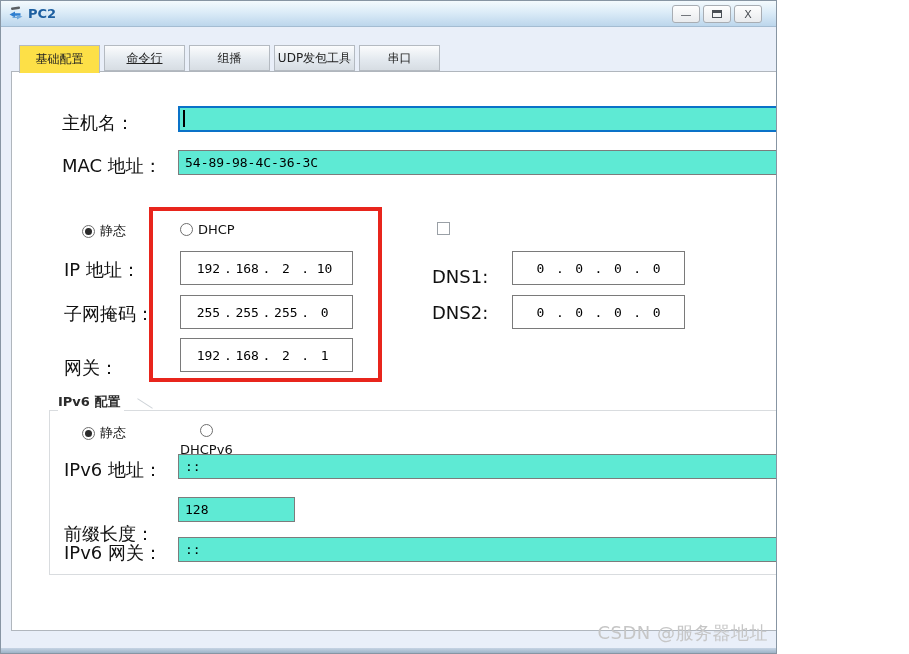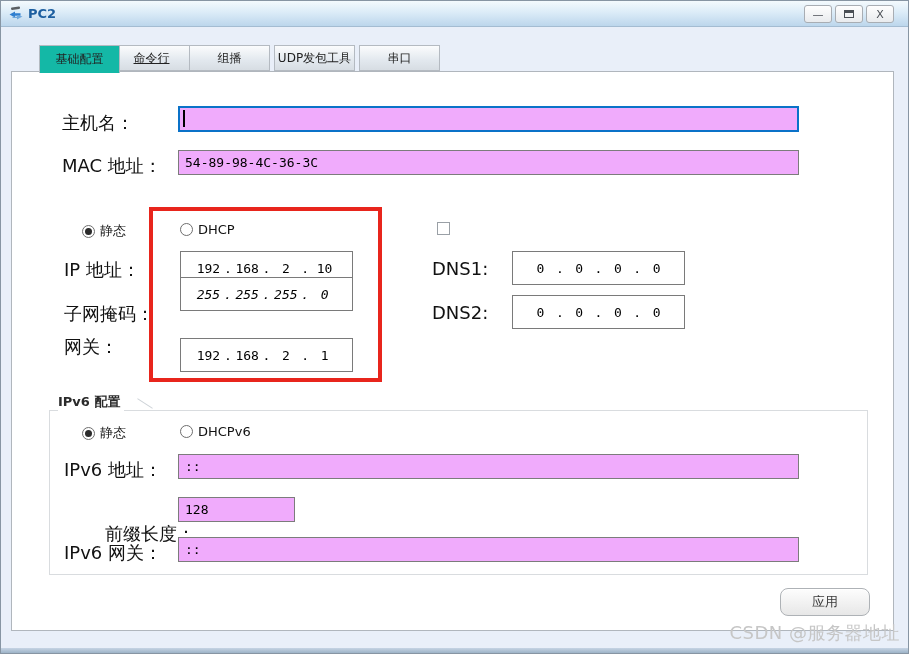--- a/index.html
+++ b/index.html
@@ -1,19 +1,19 @@
 <!DOCTYPE html>
 <html><head>
 <meta charset="utf-8">
 <style>
   * { margin:0; padding:0; box-sizing:border-box; }
   body { background:#ffffff; font-family:"DejaVu Sans", "Liberation Sans", sans-serif; }
 
   .window {
-    position:relative; width:909px; height:654px;
+    position:relative; width:777px; height:654px;
     background:#e9eff9;
     border:1px solid #8795a3;
     overflow:hidden;
   }
   .window::after {
     content:""; position:absolute; left:0; right:0; bottom:0; height:5px;
     background:linear-gradient(#c6d4e4,#9db3c7); z-index:4;
   }
 
   
@@ -41,35 +41,34 @@
 
   
   .tab {
     position:absolute; top:44px; height:26px; width:81px;
     border:1px solid #b4bac1;
     background:linear-gradient(#fbfcfd,#e2e8ee 60%,#d7dde3);
     font-size:12px; color:#222; text-align:center; line-height:24px;
     z-index:1; cursor:default;
   }
   .tab.active {
-    background:#14b8a6; height:28px; z-index:3; border-bottom:none;
+    background:#fde047; height:28px; z-index:3; border-bottom:none;
     line-height:26px;
-    margin-left:20px;
   }
 
   
   .panel {
     position:absolute; left:10px; top:70px; width:883px; height:560px;
     background:#ffffff; border:1px solid #b0b6bd; z-index:2;
   }
   .lbl { position:absolute; font-size:18px; color:#111; white-space:nowrap; }
   .lbl-gray { color:#8f9296; }
 
   .tfield {
-    position:absolute; background:#f0abfc; border:1px solid #7c7c7c;
+    position:absolute; background:#5eead4; border:1px solid #7c7c7c;
     font-family:"DejaVu Sans Mono", monospace; font-size:13px; color:#000;
     padding:0 6px; outline:none;
   }
   .tfield.focused { border:2px solid #0a72c8; }
   .caret {
     position:absolute; left:171px; top:38px; width:2px; height:17px;
     background:#000; z-index:3; animation:blink 1s steps(1) infinite;
   }
   @keyframes blink { 50% { opacity:0; } }
 
@@ -141,21 +140,21 @@
     </svg>
     <span class="title-text">PC2</span>
     <div class="win-controls">
       <button class="win-btn">—</button>
       <button class="win-btn"><span class="maxi-glyph"></span></button>
       <button class="win-btn">X</button>
     </div>
   </div>
 
   <div class="tab active" style="left:18px;">基础配置</div>
-  <div class="tab" style="left:110px;text-decoration:underline;">命令行</div>
+  <div class="tab" style="left:103px;text-decoration:underline;">命令行</div>
   <div class="tab" style="left:188px;">组播</div>
   <div class="tab" style="left:273px;">UDP发包工具</div>
   <div class="tab" style="left:358px;">串口</div>
 
   <div class="panel">
 
     <span class="lbl" style="left:50px; top:39px;">主机名：</span>
     <input class="tfield focused" style="left: 166px; top: 34px; width: 621px; height: 26px;" value="">
     <span class="caret"></span>
 
@@ -177,44 +176,44 @@
       <span class="octet">192</span>
         <span class="dot">.</span>
       <span class="octet">168</span>
         <span class="dot">.</span>
       <span class="octet">2</span>
         <span class="dot">.</span>
       <span class="octet">10</span>
     </div>
 
     <span class="lbl" style="left:52px; top:230px;">子网掩码：</span>
-    <div class="ipfield" style="left:168px; top:205px;font-style:italic;">
+    <div class="ipfield" style="left:168px; top:223px;">
       <span class="octet">255</span>
         <span class="dot">.</span>
       <span class="octet">255</span>
         <span class="dot">.</span>
       <span class="octet">255</span>
         <span class="dot">.</span>
       <span class="octet">0</span>
     </div>
 
-    <span class="lbl" style="left:52px; top:263px;text-align:right;">网关：</span>
+    <span class="lbl" style="left:52px; top:284px;text-align:right;">网关：</span>
     <div class="ipfield" style="left:168px; top:266px;">
       <span class="octet">192</span>
         <span class="dot">.</span>
       <span class="octet">168</span>
         <span class="dot">.</span>
       <span class="octet">2</span>
         <span class="dot">.</span>
       <span class="octet">1</span>
     </div>
 
     <span class="checkbox" style="left:425px; top:150px;"></span>
 
-    <span class="lbl" style="left:420px; top:186px;">DNS1:</span>
+    <span class="lbl" style="left:420px; top:194px;">DNS1:</span>
     <div class="ipfield" style="left:500px; top:179px;">
       <span class="octet">0</span>
         <span class="dot">.</span>
       <span class="octet">0</span>
         <span class="dot">.</span>
       <span class="octet">0</span>
         <span class="dot">.</span>
       <span class="octet">0</span>
     </div>
 
@@ -233,29 +232,29 @@
 
     <div class="group" style="left:37px; top:338px; width:819px; height:165px;padding-left:22px;">
       <span class="group-label">IPv6 配置</span>
       <span class="group-diag"></span>
     </div>
 
     <div class="radio-row" style="left:70px; top:352px;">
       <span class="radio sel"></span>
       <span class="radio-label">静态</span>
     </div>
-    <div class="radio-row" style="left:168px; top:352px;">
+    <div class="radio-row" style="left:168px; top:352px;flex-direction:column;">
       <span class="radio"></span>
       <span class="radio-label">DHCPv6</span>
     </div>
 
     <span class="lbl" style="left:52px; top:386px;">IPv6 地址：</span>
     <input class="tfield" style="left: 166px; top: 382px; width: 621px; height: 25px;" value="::">
 
-    <span class="lbl" style="left:52px; top:450px;margin-left:41px;">前缀长度：</span>
+    <span class="lbl" style="left:52px; top:450px;">前缀长度：</span>
     <input class="tfield" style="left: 166px; top: 425px; width: 117px; height: 25px;" value="128">
 
     <span class="lbl" style="left:52px; top:469px;">IPv6 网关：</span>
     <input class="tfield" style="left: 166px; top: 465px; width: 621px; height: 25px;" value="::">
 
     <button class="apply-btn">应用</button>
   </div>
 
   <span class="watermark">CSDN @服务器地址</span>
 

